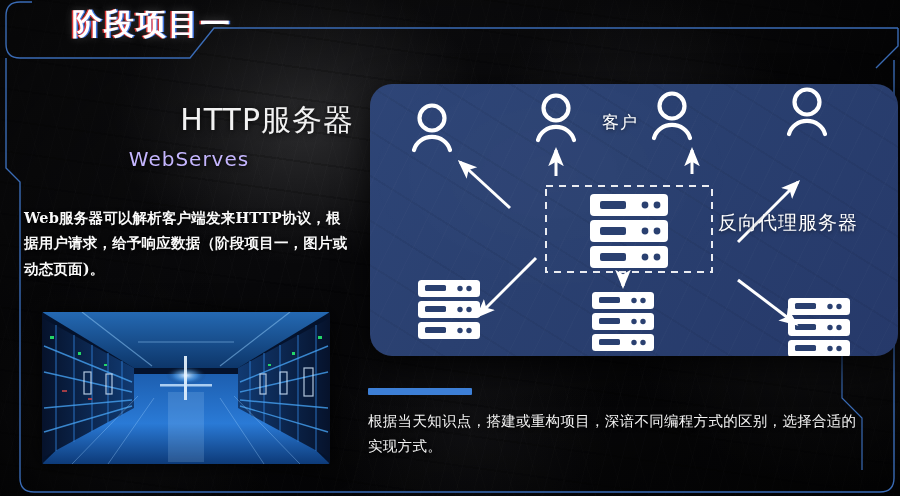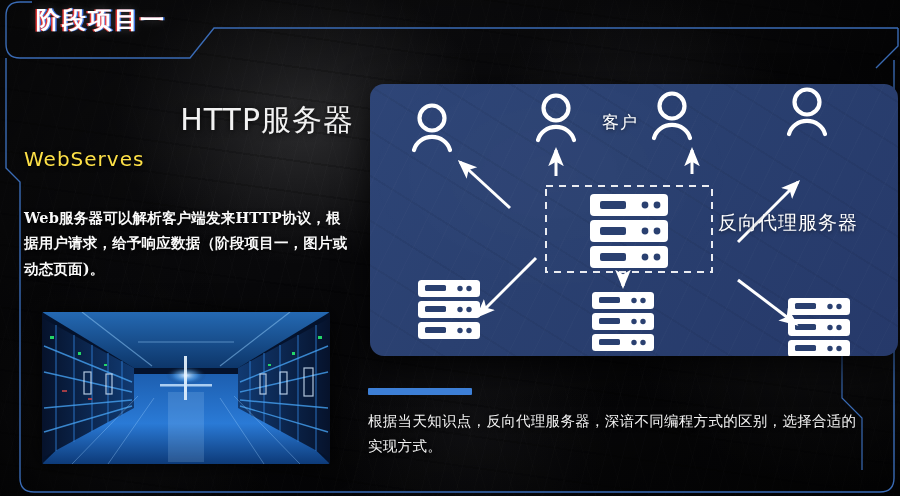--- a/index.html
+++ b/index.html
@@ -25,45 +25,45 @@
       repeating-linear-gradient(8deg, rgba(0,0,0,.30) 0px, rgba(0,0,0,.30) 2px, rgba(0,0,0,0) 2px, rgba(0,0,0,0) 31px);
   }
   .bg-vig{position:absolute;inset:0;
     background:radial-gradient(ellipse 640px 430px at 450px 248px, rgba(0,0,0,0) 32%, rgba(0,0,0,.70) 100%);}
 
   
   .frame{position:absolute;inset:0;pointer-events:none;}
 
   
   .title-wrap{position:absolute;left:36px;top:8px;z-index:6;}
-  .title{font-size:24px;font-weight:bold;color:#fff;letter-spacing:2px;line-height:1.05;
+  .title{font-size:30px;font-weight:bold;color:#fff;letter-spacing:2px;line-height:1.05;
     text-shadow:-1.4px 0 rgba(255,60,60,.85), 1.4px 0 rgba(70,130,255,.85), 0 0 10px rgba(255,255,255,.25);
-    font-family:Liberation Serif, serif;}
+    font-family:Liberation Serif, serif;margin-left:36px;}
 
   
   .left-col{position:absolute;left:24px;top:100px;width:330px;z-index:5;}
   .h-main{font-size:30px;font-weight:normal;color:#f2f2f2;text-align:right;letter-spacing:1px;
     font-family:"DejaVu Sans","Liberation Sans",sans-serif;
     text-shadow:0 1px 6px rgba(0,0,0,.9);}
-  .h-sub{font-size:20px;color:#fde047;text-align:left;margin-top:6px;letter-spacing:1px;
+  .h-sub{font-size:20px;color:#c4b5fd;text-align:center;margin-top:6px;letter-spacing:1px;
     font-family:"DejaVu Sans","Liberation Sans",sans-serif;
     text-shadow:0 1px 5px rgba(0,0,0,.9);}
   .para{margin-top:34px;font-size:14.5px;line-height:1.75;color:#fafafa;font-weight:bold;
     font-family:"DejaVu Serif","Liberation Serif",serif;letter-spacing:.2px;
     text-shadow:0 1px 4px rgba(0,0,0,.95);}
 
   
   .photo{position:absolute;left:42px;top:312px;width:288px;height:152px;z-index:5;
     border-radius:2px;overflow:hidden;box-shadow:0 0 24px rgba(0,0,0,.85);
     background:#020611;}
   .dc-svg{display:block;width:100%;height:100%;}
 
   
   .panel{position:absolute;left:370px;top:84px;width:528px;height:272px;z-index:4;
-    border-radius:14px;overflow:hidden;
+    border-radius:22px;overflow:hidden;
     background:linear-gradient(135deg,#2e4577 0%,#2a4070 42%,#26396a 100%);
     box-shadow:0 10px 34px rgba(0,0,0,.75);}
   .panel-tex{position:absolute;inset:0;opacity:.22;
     background:
       repeating-linear-gradient(116deg, rgba(255,255,255,.07) 0px, rgba(255,255,255,.07) 1px, rgba(0,0,0,0) 1px, rgba(0,0,0,0) 22px),
       repeating-linear-gradient(32deg, rgba(0,0,0,.20) 0px, rgba(0,0,0,.20) 2px, rgba(0,0,0,0) 2px, rgba(0,0,0,0) 38px),
       radial-gradient(ellipse 300px 200px at 180px 90px, rgba(255,255,255,.10), rgba(0,0,0,0) 70%);}
   .diagram{position:absolute;inset:0;}
 
   .lbl{position:absolute;color:#fff;font-size:17px;letter-spacing:1px;white-space:nowrap;
@@ -339,16 +339,16 @@
         <line x1="368" y1="196" x2="426" y2="240"></line>
       </g>
     </svg>
 
     <div class="lbl lbl-client">客户</div>
     <div class="lbl lbl-proxy">反向代理服务器</div>
   </div>
 
   <div class="note">
     <div class="note-bar"></div>
-    <div class="note-text">根据当天知识点，反向代理服务器，深谙不同编程方式的区别，选择合适的实现方式。</div>
+    <div class="note-text">根据当天知识点，搭建或重构项目，深谙不同编程方式的区别，选择合适的实现方式。</div>
   </div>
 
 </div>
 
 </body></html>

